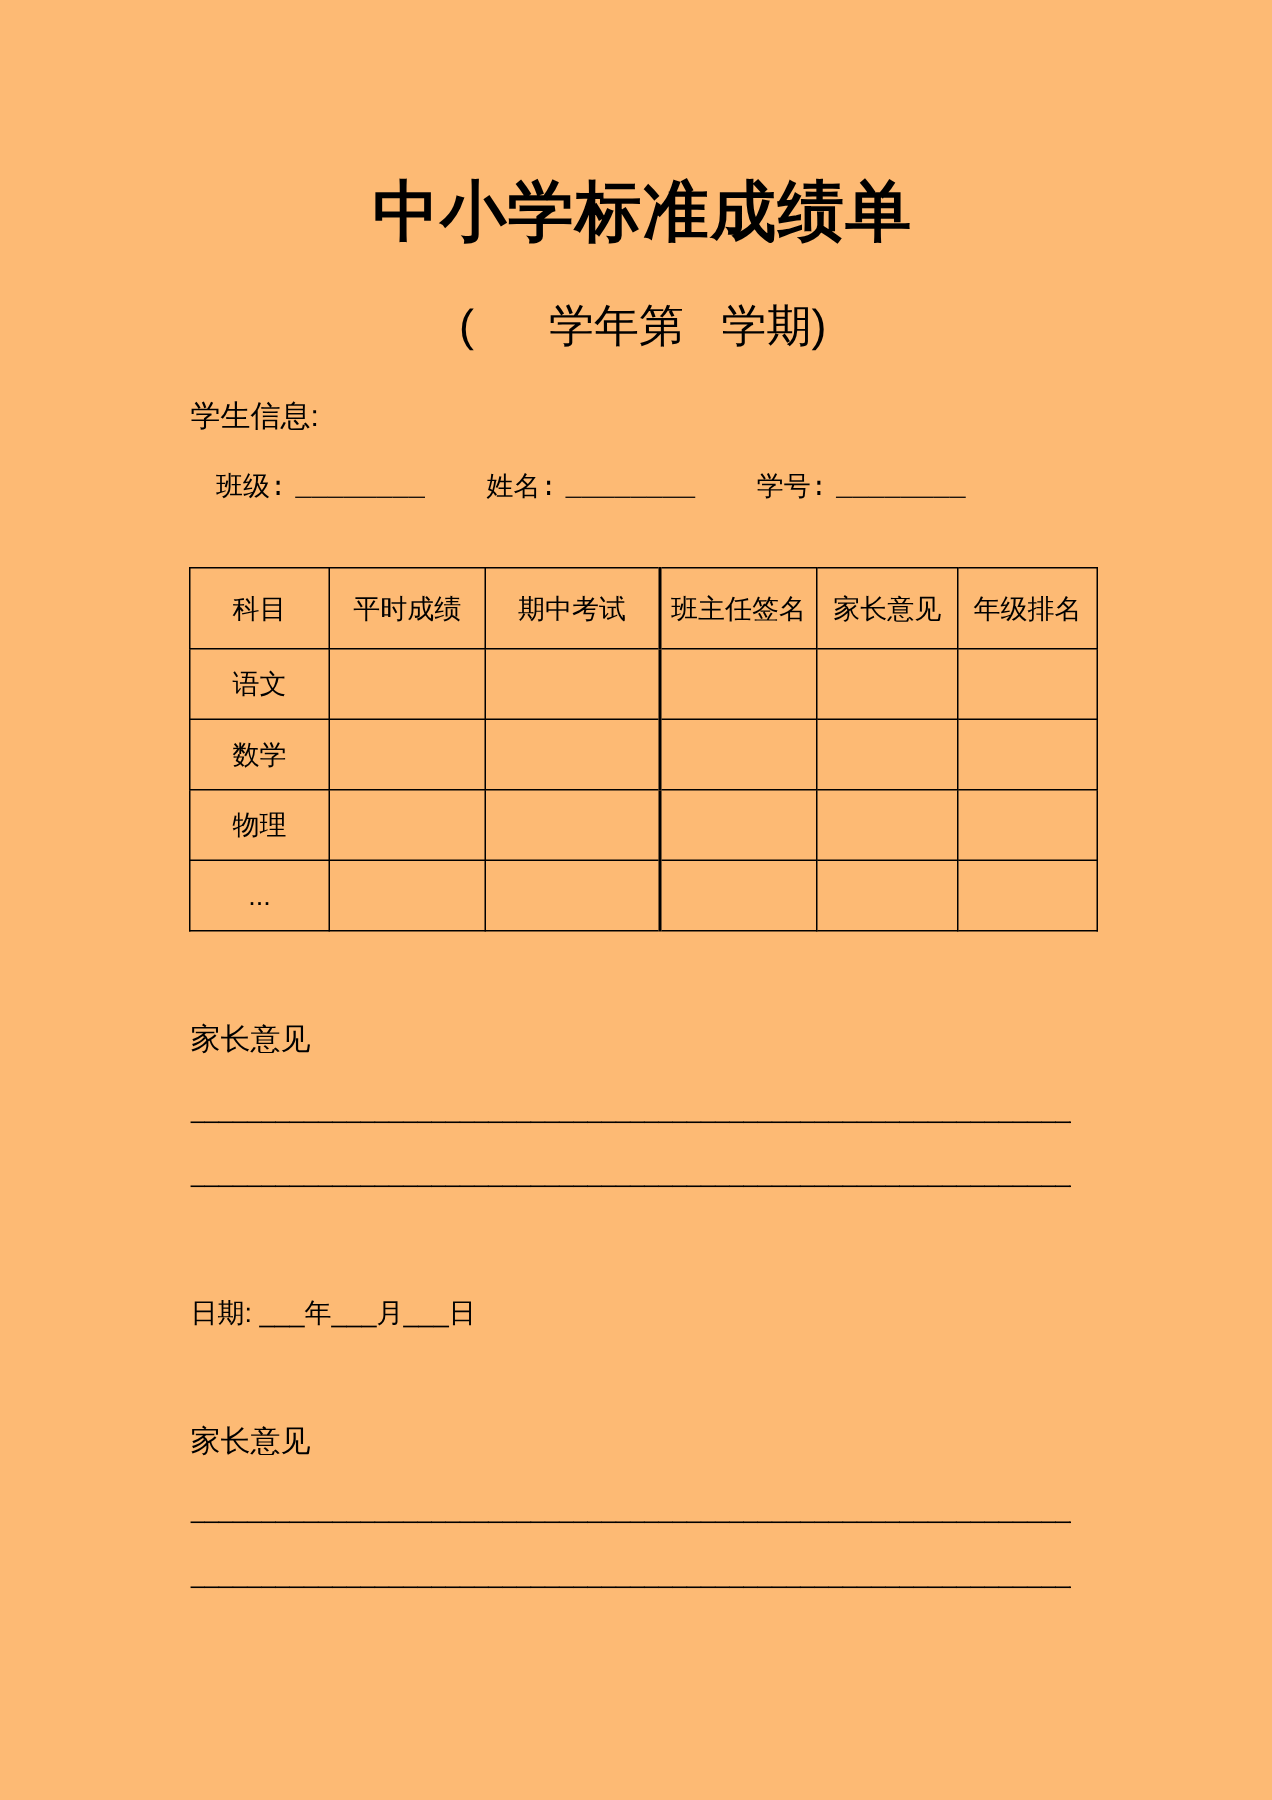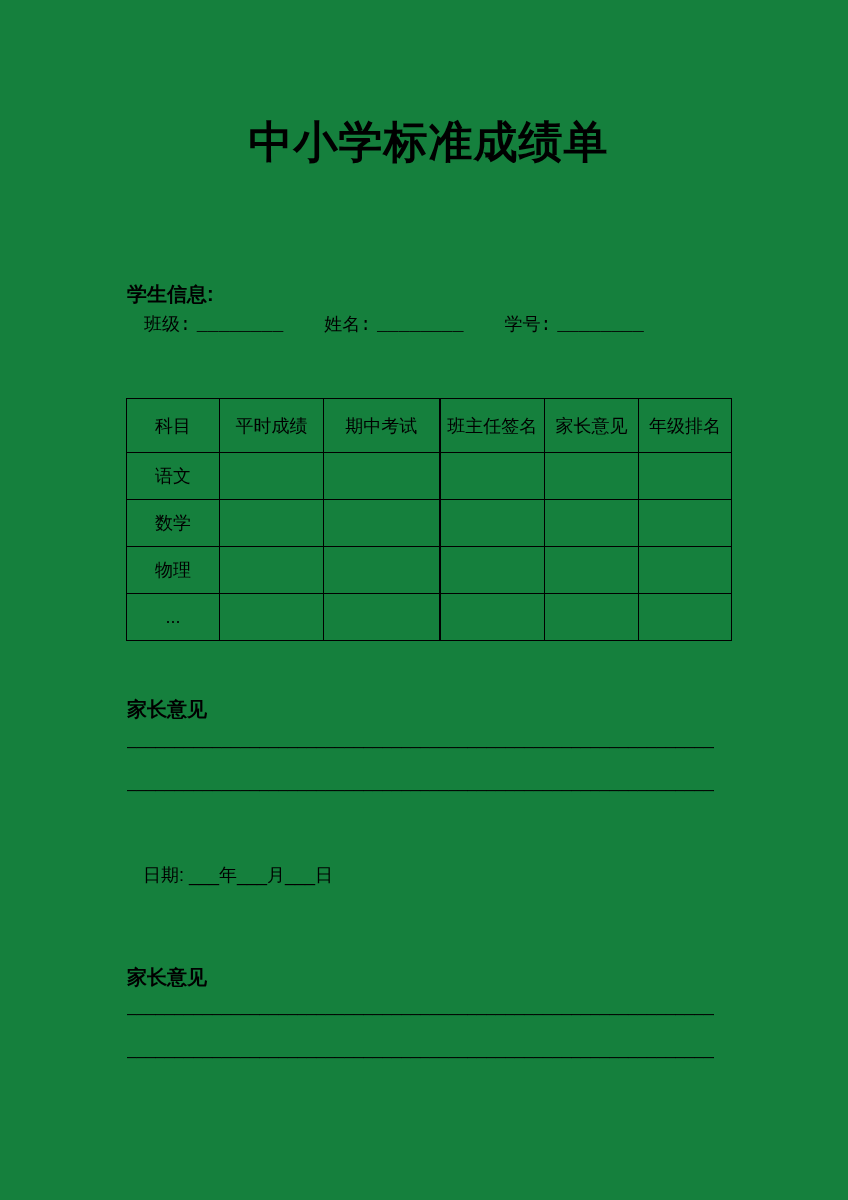--- a/index.html
+++ b/index.html
@@ -4,21 +4,21 @@
 <style>
   html, body {
     margin: 0;
     padding: 0;
     background: #ffffff;
   }
   .page {
     position: relative;
     width: 848px;
     height: 1200px;
-    background: #15803d;
+    background: #fdba74;
     color: #000000;
     font-family: "Liberation Sans", "DejaVu Sans", sans-serif;
     overflow: hidden;
   }
   .title {
     position: absolute;
     left: 126px;
     width: 605px;
     top: 116px;
     font-size: 44px;
@@ -35,23 +35,22 @@
     font-size: 30px;
     font-weight: 400;
     text-align: center;
     white-space: pre;
     line-height: 1.2;
   }
   .section-heading {
     position: absolute;
     left: 127px;
     font-size: 20px;
-    font-weight: 700;
+    font-weight: 400;
     line-height: 1.2;
-    margin-top: 16px;
   }
   .heading-student { top: 266px; }
   .heading-teacher { top: 681px; }
   .heading-parent  { top: 949px; }
 
   .info-row {
     position: absolute;
     left: 144px;
     top: 312px;
     font-size: 18px;
@@ -65,21 +64,20 @@
   }
 
   table.grades {
     position: absolute;
     left: 126px;
     top: 378px;
     width: 605px;
     table-layout: fixed;
     border-collapse: collapse;
     font-size: 18px;
-    margin-top: 20px;
   }
   table.grades th,
   table.grades td {
     border: 1px solid #000000;
     text-align: center;
     vertical-align: middle;
     font-weight: 400;
     padding: 0;
     overflow: hidden;
   }
@@ -108,30 +106,30 @@
     top: 817px;
     font-size: 18px;
     white-space: nowrap;
   }
   .date-row {
     position: absolute;
     left: 127px;
     top: 863px;
     font-size: 18px;
     white-space: pre;
-    margin-left: 16px;
   }
 </style>
 </head>
 <body>
 
 <div class="page">
 
   <div class="title">中小学标准成绩单</div>
 
+  <div class="subtitle">(      学年第   学期)</div>
 
   <div class="section-heading heading-student">学生信息:</div>
 
   <div class="info-row">
     <span class="info-field"><span>班级:</span><span class="blank">________</span></span>
     <span class="info-field"><span>姓名:</span><span class="blank">________</span></span>
     <span class="info-field"><span>学号:</span><span class="blank">________</span></span>
   </div>
 
   <table class="grades">

